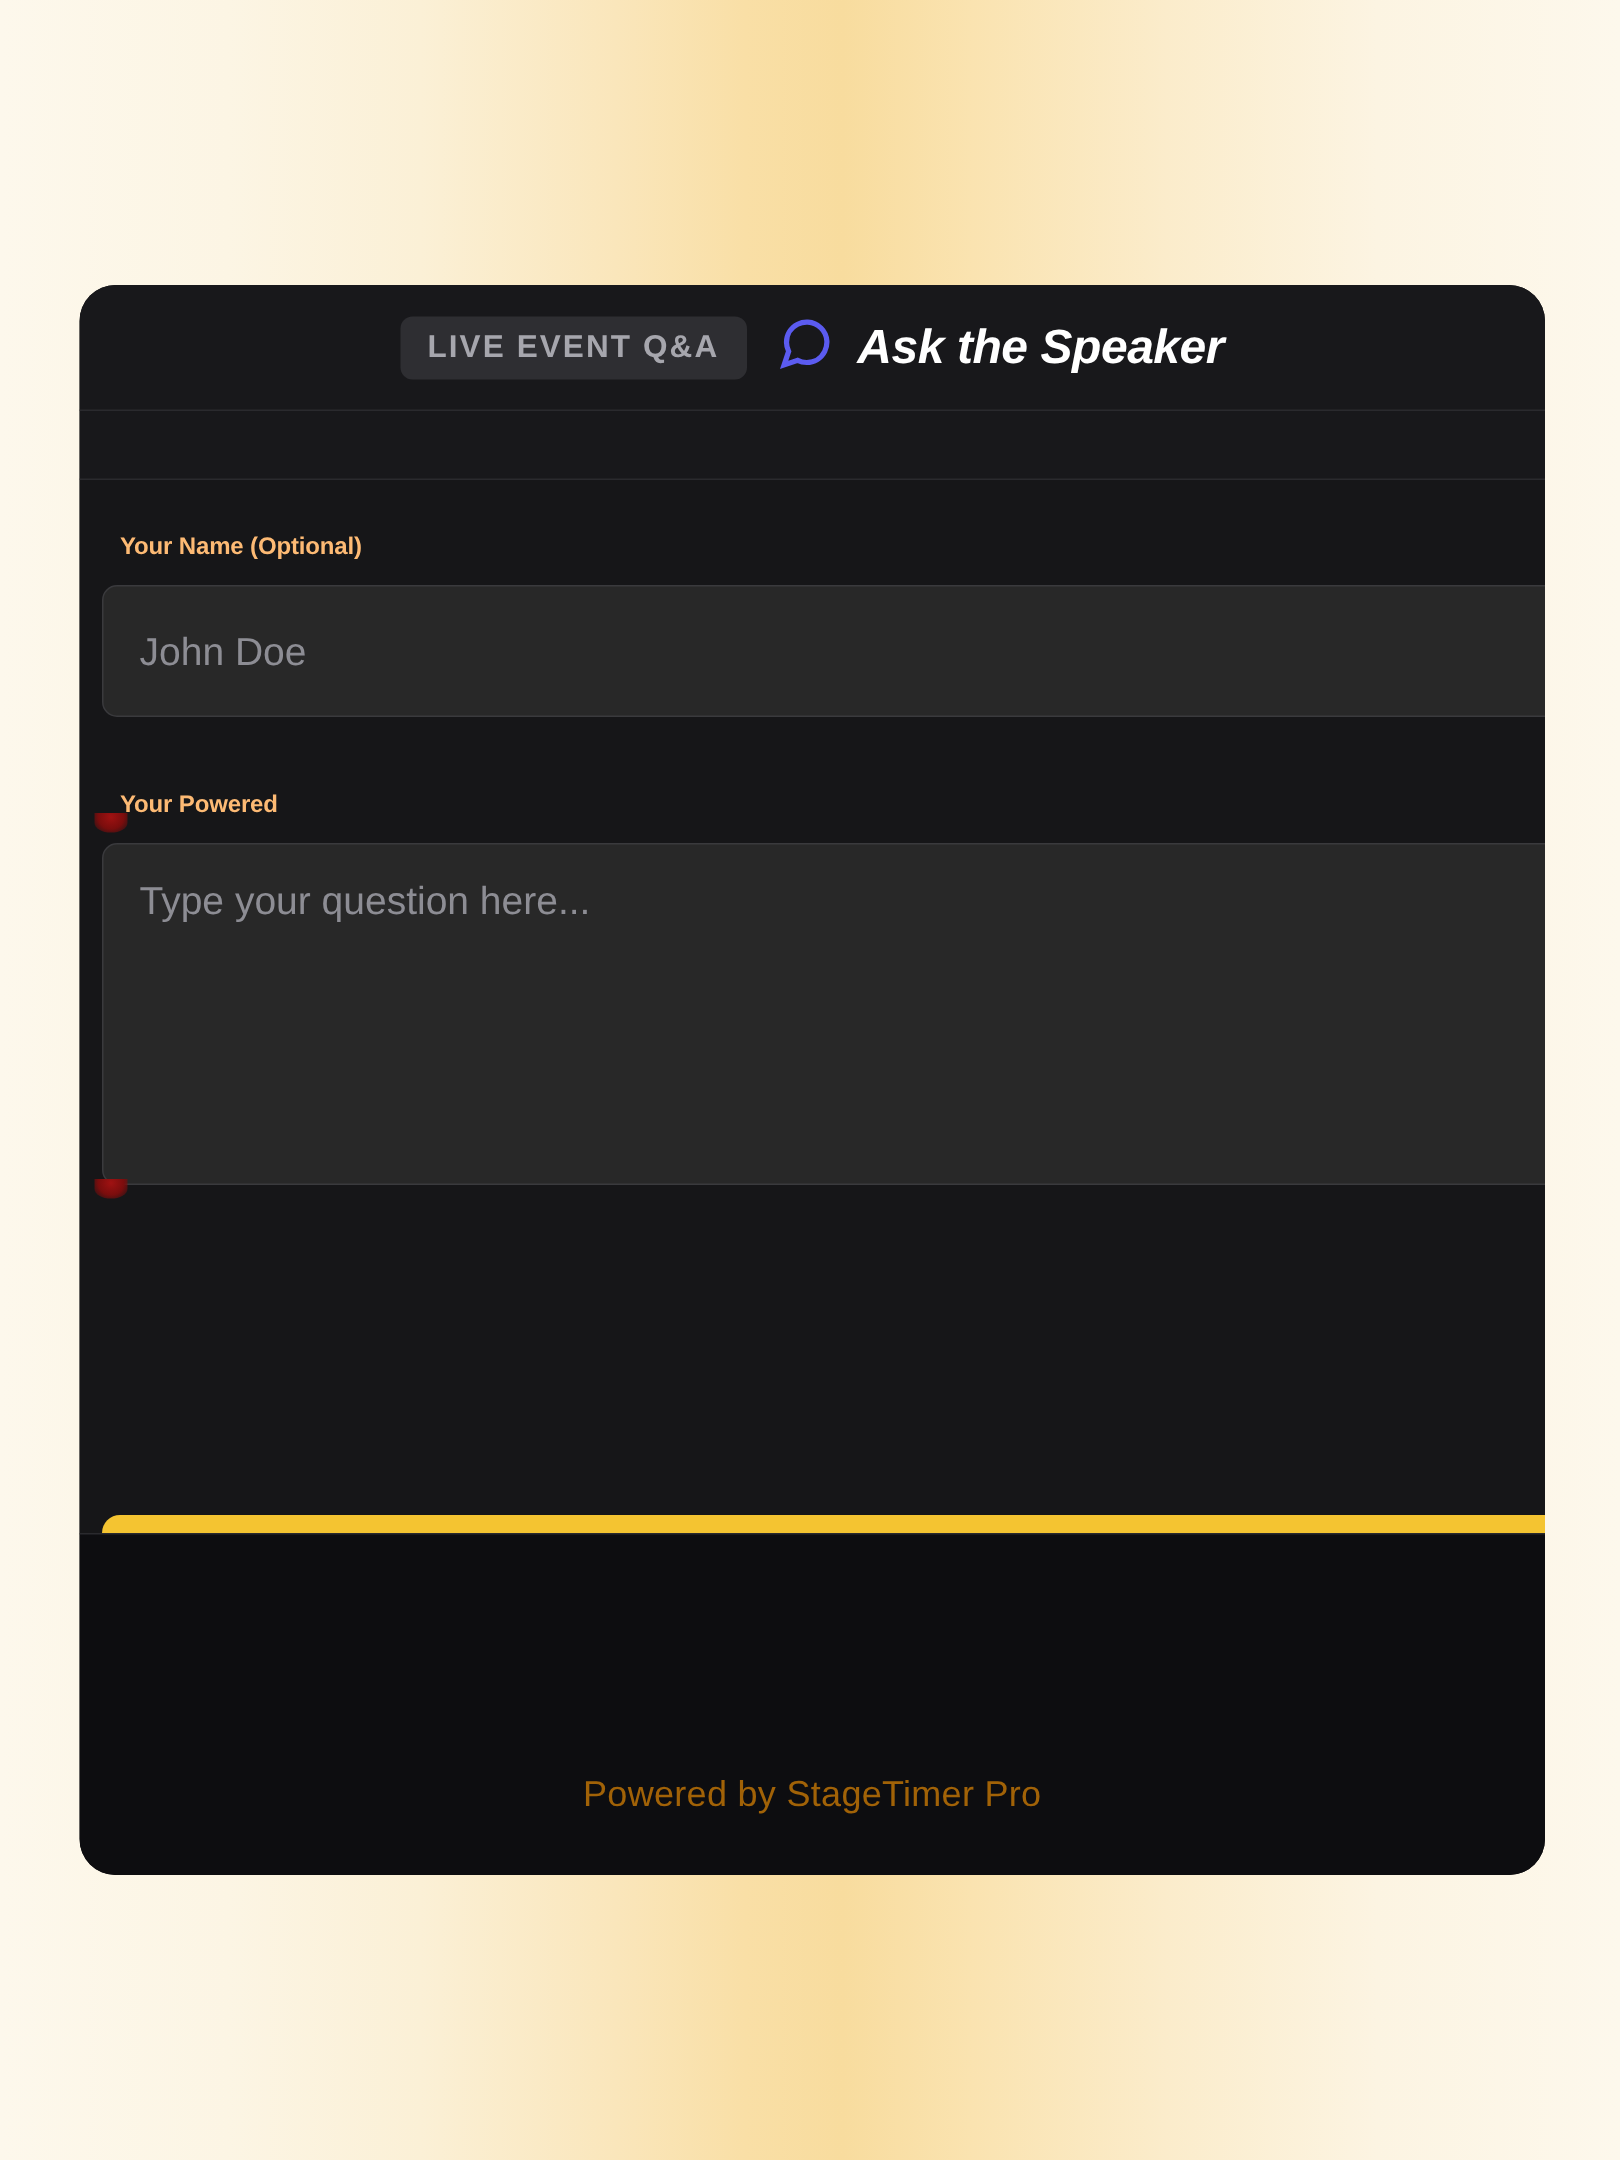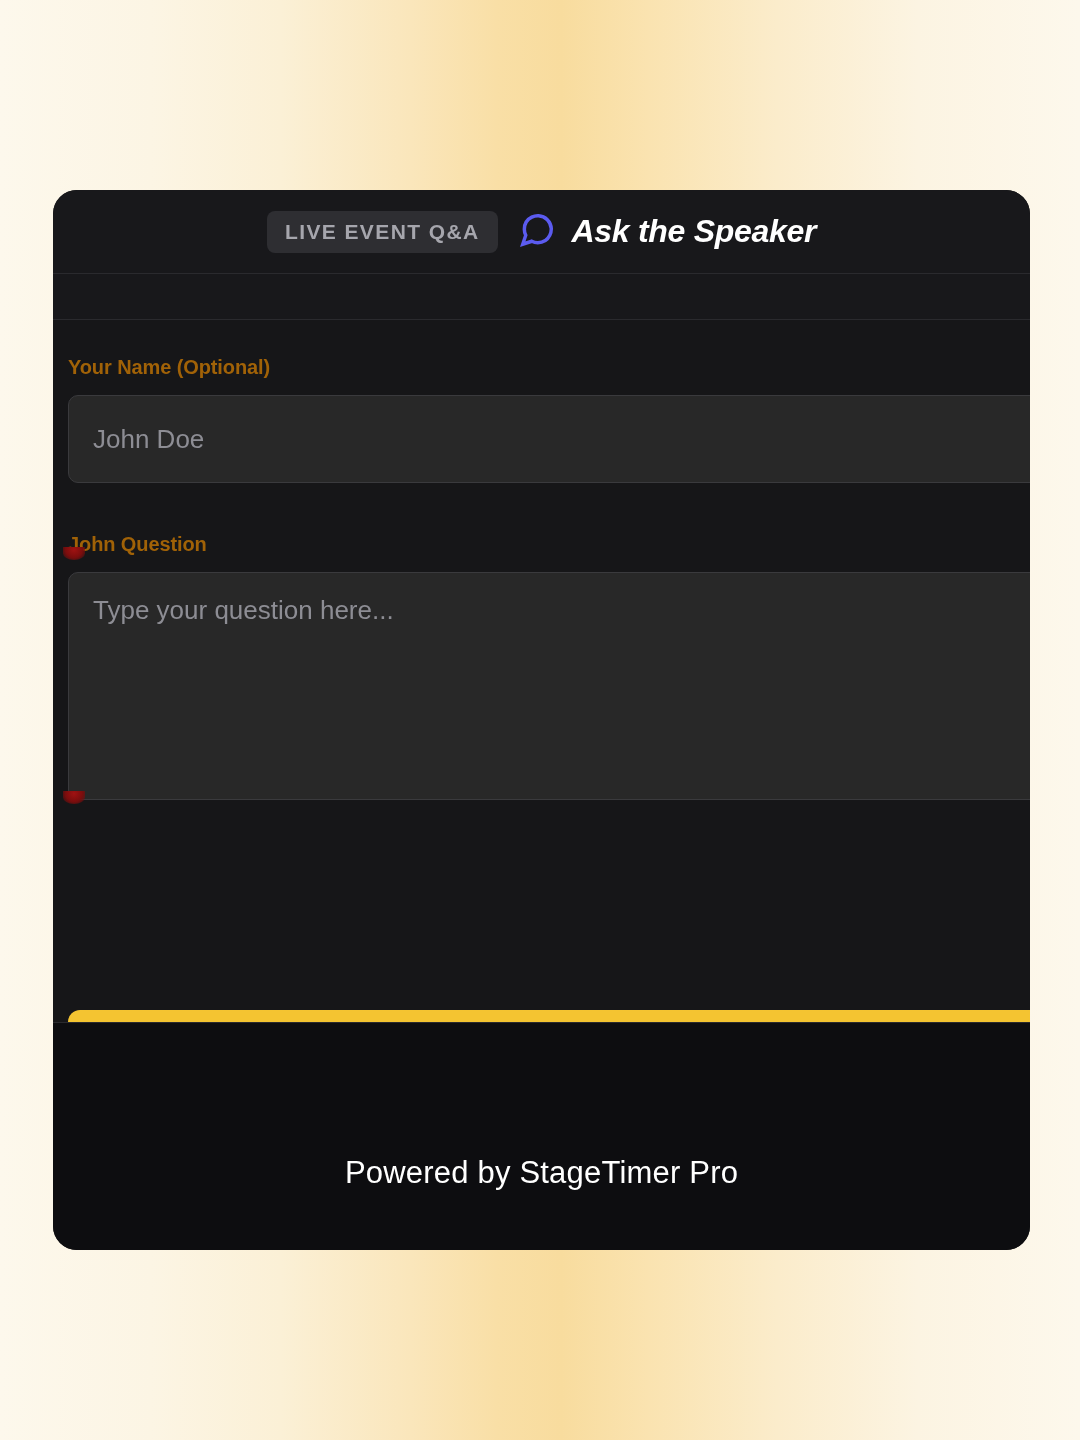--- a/index.html
+++ b/index.html
@@ -85,24 +85,24 @@
 
   
   .form-area {
     background: #161618;
     padding: 36px 0 0 0;
     height: 702px;
     position: relative;
   }
 
   .field-label {
-    color: #a16207;
-    font-size: 20px;
+    color: #fdba74;
+    font-size: 16px;
     font-weight: 700;
-    padding-left: 15px;
+    padding-left: 27px;
     margin-bottom: 16px;
     letter-spacing: -0.1px;
   }
 
   .text-input {
     margin-left: 15px;
     width: 1100px;           
     height: 88px;
     background: #282828;
     border: 1px solid #3a3a3d;
@@ -180,23 +180,24 @@
     height: 228px;
     background: #0d0d10;
     border-top: 1px solid #2a2a2e;
     display: flex;
     align-items: flex-start;
     justify-content: center;
     padding-top: 132px;
   }
 
   .footer-text {
-    color: #ffffff;
-    font-size: 31px;
+    color: #a16207;
+    font-size: 24px;
     letter-spacing: 0.2px;
+    margin-top: 28px;
   }
 </style>
 </head>
 <body>
 
 <div class="card">
 
   <div class="card-header">
     <span class="badge">LIVE EVENT Q&amp;A</span>
     <div class="header-title-wrap">
@@ -212,21 +213,21 @@
   <div class="sub-band"></div>
 
   <div class="form-area">
 
     <div class="field-label">Your Name (Optional)</div>
     <input class="text-input" type="text" placeholder="John Doe" style="">
 
     <div class="gap-1"></div>
 
     <div class="question-block">
-      <div class="field-label">John Question</div>
+      <div class="field-label">Your Powered</div>
       <span class="req-marker top"></span>
       <span class="req-marker bottom"></span>
       <textarea class="text-area" placeholder="Type your question here..." style=""></textarea>
     </div>
 
     <button class="send-btn">
       <span>Send Question</span>
       <span>
         <svg width="30" height="30" viewBox="0 0 24 24" fill="none" stroke="#ffffff" stroke-width="1.9" stroke-linecap="round" stroke-linejoin="round" style="display:block">
           <path d="M21.5 3.2L2.8 10.1c-.7.25-.66 1.26.05 1.46l7.3 2.05 2.05 7.3c.2.71 1.21.75 1.46.05L21.5 3.2z"></path>

